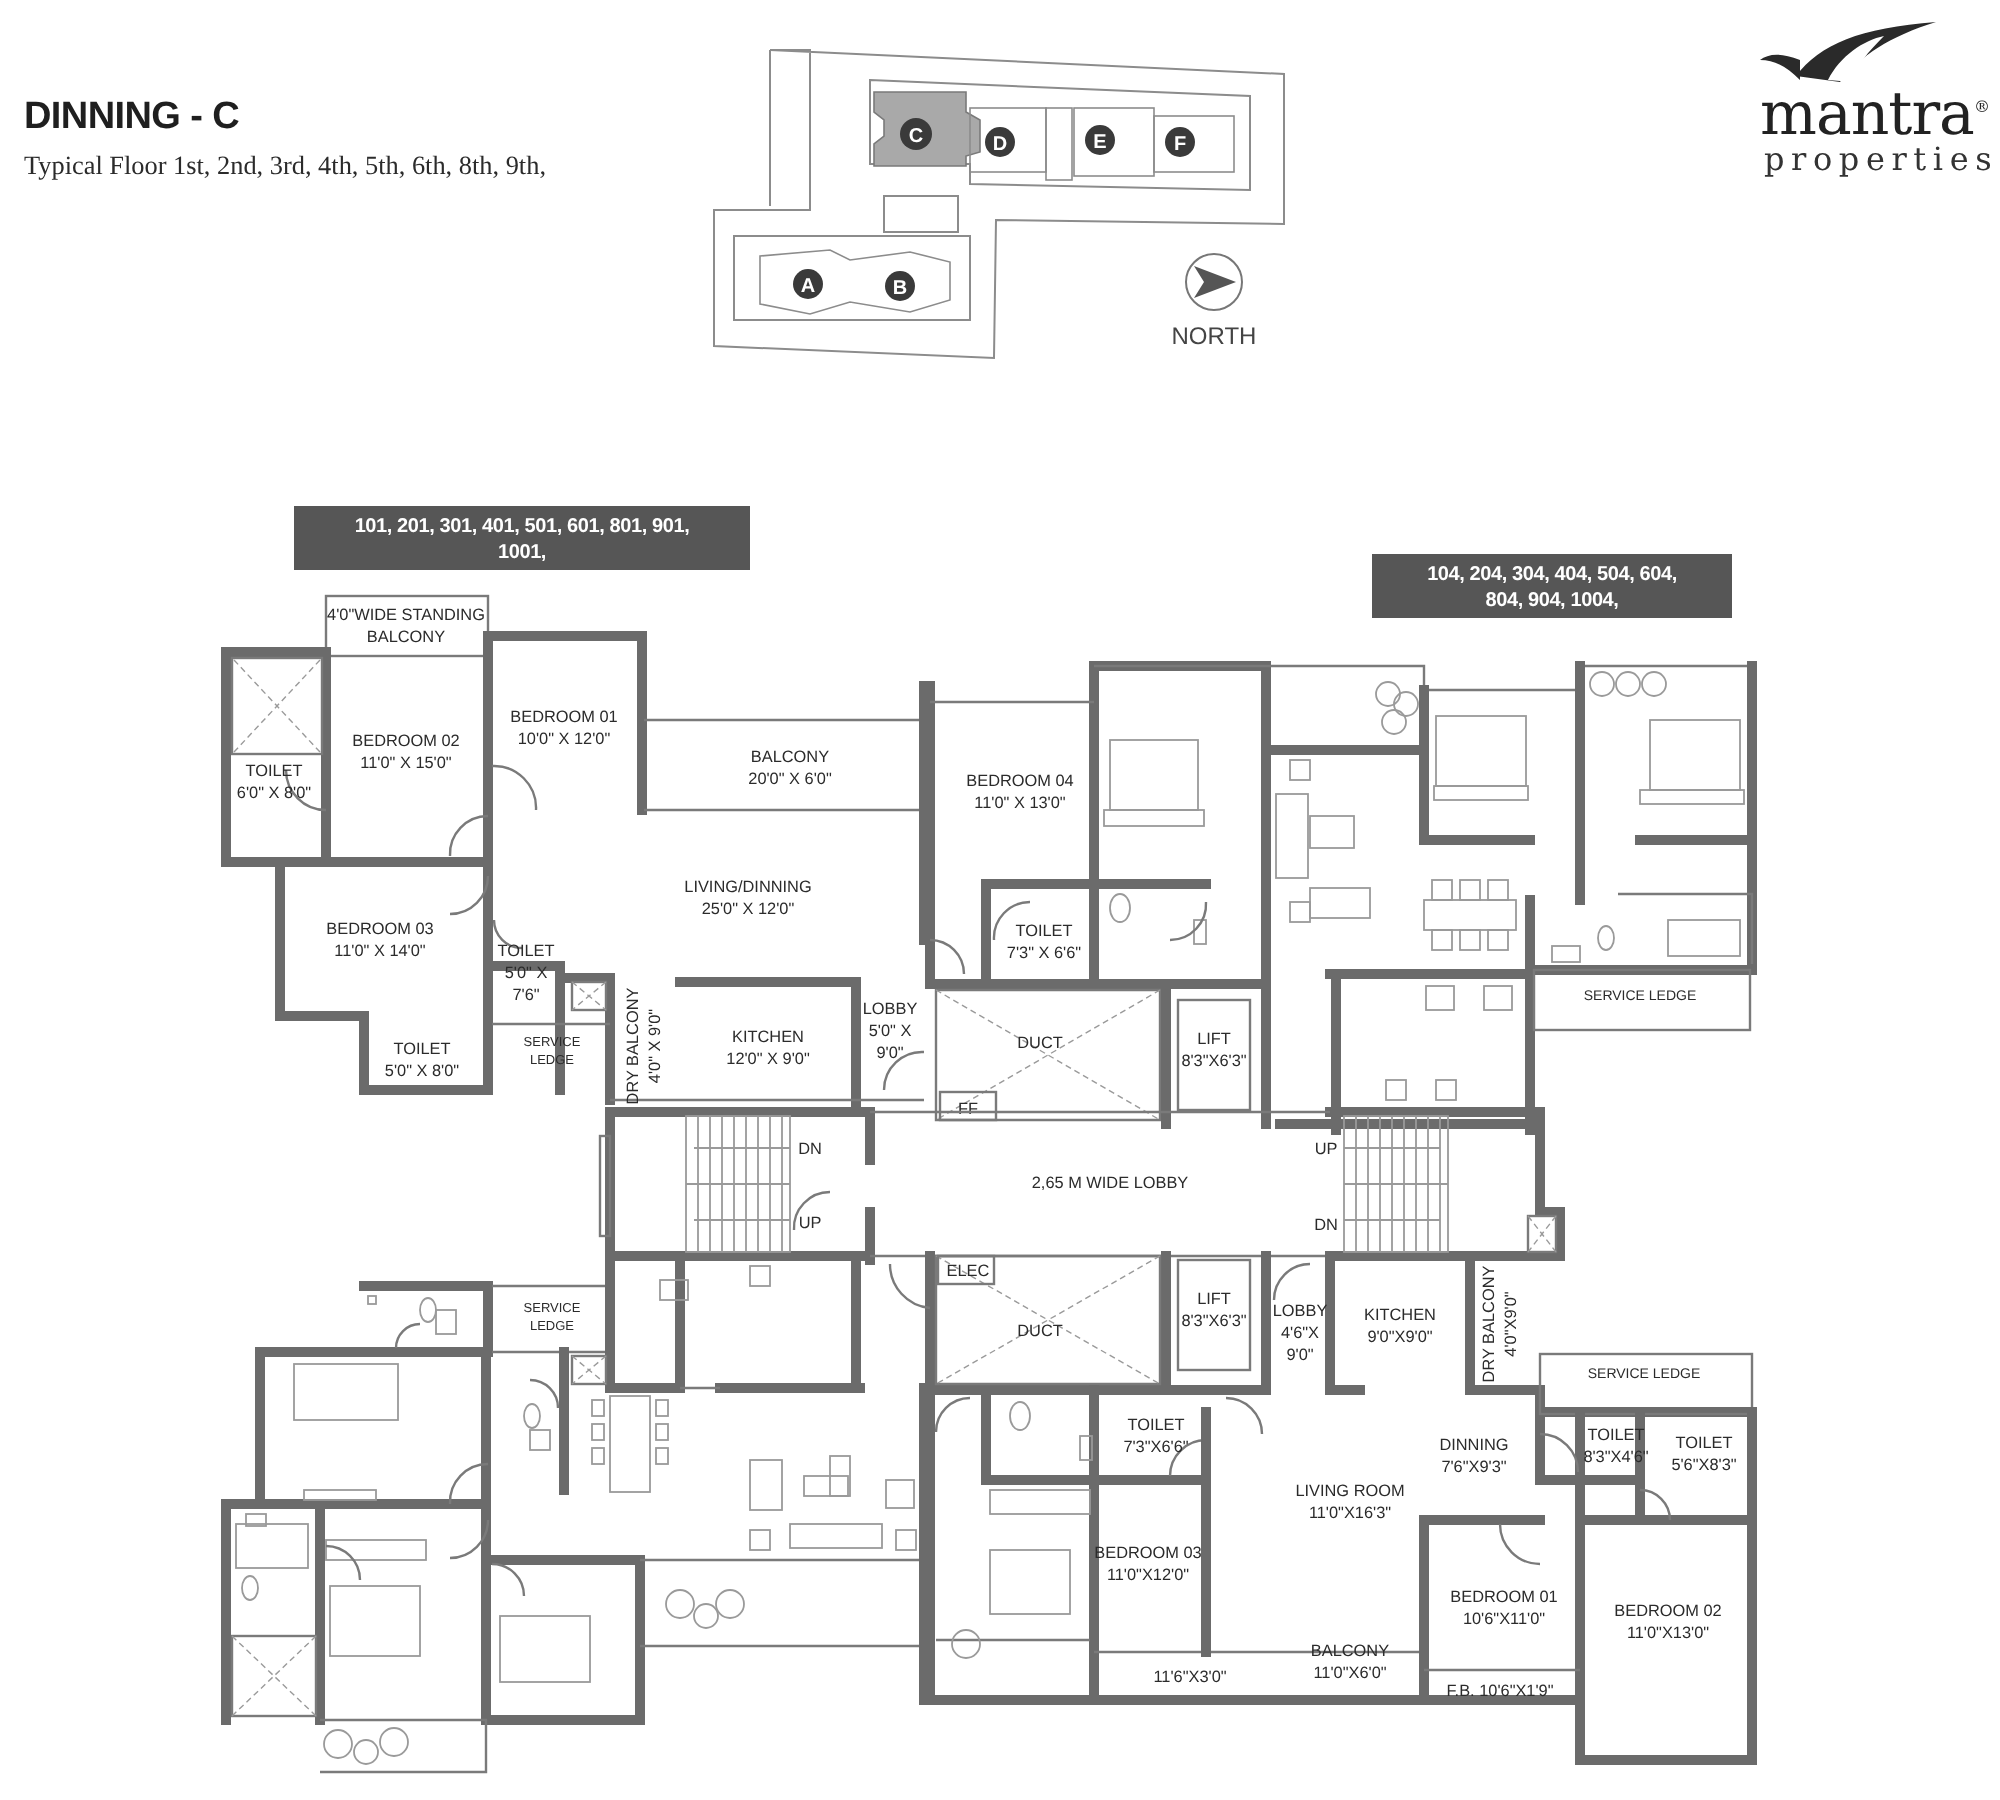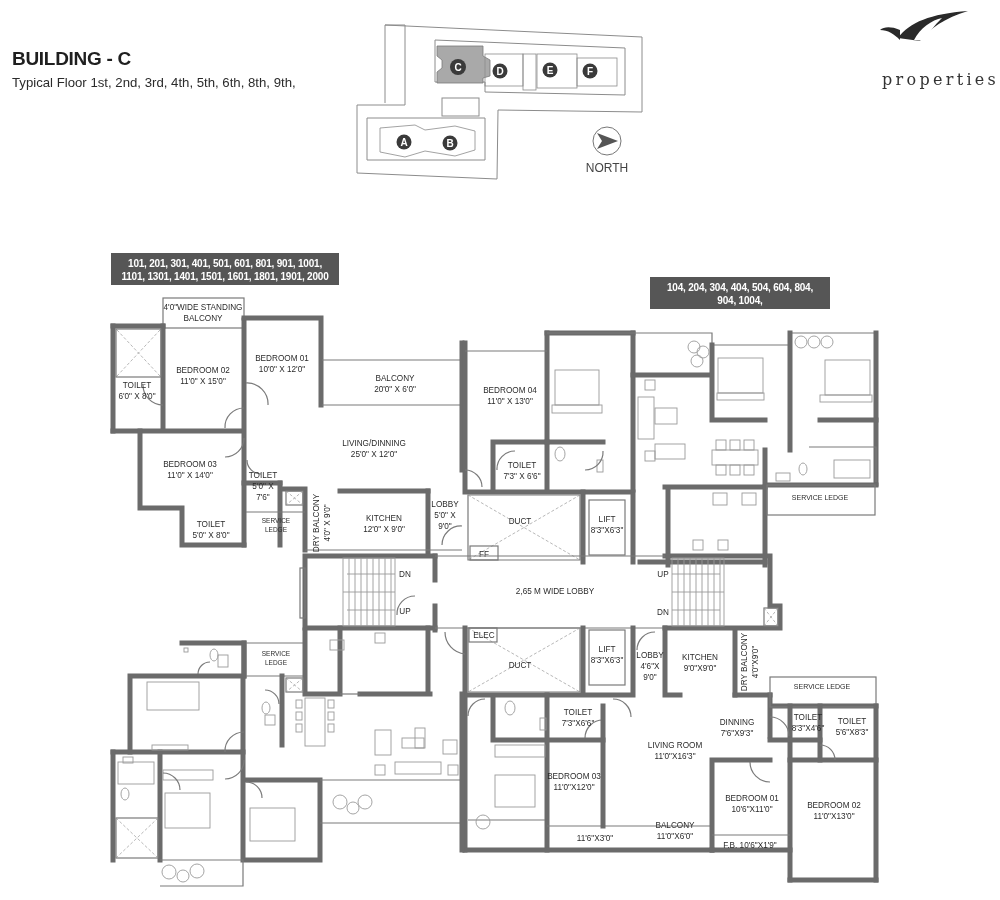--- a/index.html
+++ b/index.html
@@ -1,39 +1,39 @@
 <!DOCTYPE html>
 <html><head>
 <meta charset="utf-8">
 <style>
   html, body { margin: 0; padding: 0; background: #ffffff; }
   body { width: 1000px; height: 900px; position: relative; overflow: hidden;
          font-family: "Liberation Sans", sans-serif; color: #2b2b2b; }
   .title { position: absolute; left: 12px; top: 48px; font-size: 19px; font-weight: bold;
            letter-spacing: -0.3px; color: #1f1f1f; font-family: "Liberation Sans", sans-serif; }
   .subtitle { position: absolute; left: 12px; top: 74px; font-size: 13.2px; line-height: 18px;
-              color: #2b2b2b; width: 330px; font-family: Liberation Sans, sans-serif; }
+              color: #2b2b2b; width: 330px; font-family: Liberation Serif, serif; }
   .keyplan { position: absolute; left: 345px; top: 10px; width: 300px; height: 170px; }
   .logo { position: absolute; left: 870px; top: 8px; width: 125px; height: 80px; }
   .logo-word { position: absolute; left: 10px; top: 32px; font-family: "DejaVu Serif", serif;
                font-size: 30px; color: #222; letter-spacing: -0.5px; }
   .logo-sub { position: absolute; left: 12px; top: 62px; font-family: "DejaVu Serif", serif;
               font-size: 16px; letter-spacing: 3.3px; color: #333; }
   .unitbox { position: absolute; background: #565656; color: #fff; font-size: 10px; font-weight: bold;
-             text-align: center; line-height: 13px; padding: 4px 9px; box-sizing: border-box;
-             font-family: "Liberation Sans", sans-serif; letter-spacing: -0.2px; }
+             text-align: center; line-height: 13px; padding: 4px 21px; box-sizing: border-box;
+             font-family: "Liberation Sans", sans-serif; letter-spacing: -0.2px; margin-left: 36px; }
   .unitbox.left { left: 111px; top: 253px; width: 228px; height: 32px; }
   .unitbox.right { left: 650px; top: 277px; width: 180px; height: 32px; }
   .plan { position: absolute; left: 0; top: 0; width: 1000px; height: 900px; }
   .plan text { font-family: "Liberation Sans", sans-serif; fill: #2b2b2b; }
 </style>
 </head>
 <body>
 
-<div class="title">BUILDING - C</div>
+<div class="title">DINNING - C</div>
 <div class="subtitle">
   <div>Typical Floor 1st, 2nd, 3rd, 4th, 5th, 6th, 8th, 9th,</div>
 </div>
 
 <svg class="keyplan" viewBox="0 0 300 170">
   <g fill="none" stroke="#8c8c8c" stroke-width="1">
     <polyline points="40,15 297,27 297,102 153,100 152,169 12,163 12,95 60,95 60,15 40,15"></polyline>
     <polyline points="40,15 40,93"></polyline>
     <polygon points="90,30 280,38 280,85 140,82 140,72 90,72"></polygon>
     <rect x="97" y="88" width="37" height="18"></rect>
@@ -67,20 +67,21 @@
   </g>
   <text x="262" y="162" font-size="12" fill="#444" text-anchor="middle" font-family="Liberation Sans, sans-serif">NORTH</text>
 </svg>
 
 <div class="logo">
   <svg width="125" height="36" viewBox="0 0 125 36" style="position:absolute;left:0;top:0">
     <path d="M28,30 C40,14 60,6 98,3 C75,10 60,20 50,33 Z" fill="#2a2a2a"></path>
     <path d="M44,32 C50,20 62,12 72,10 C64,18 58,25 56,33 Z" fill="#fff"></path>
     <path d="M30,22 C20,18 14,19 10,22 C18,22 24,26 30,32 Z" fill="#2a2a2a"></path>
   </svg>
+  <div class="logo-word"><span>mantra</span><sup style="font-size:8px">®</sup></div>
   <div class="logo-sub">properties</div>
 </div>
 
 <div class="unitbox left">
   <div>101, 201, 301, 401, 501, 601, 801, 901, 1001,</div>
   <div>1101, 1301, 1401, 1501, 1601, 1801, 1901, 2000</div>
 </div>
 <div class="unitbox right">
   <div>104, 204, 304, 404, 504, 604, 804, 904, 1004,</div>
   <div>1104, 1304, 1404, 1504, 1604, 1804, 1904, 2002</div>

